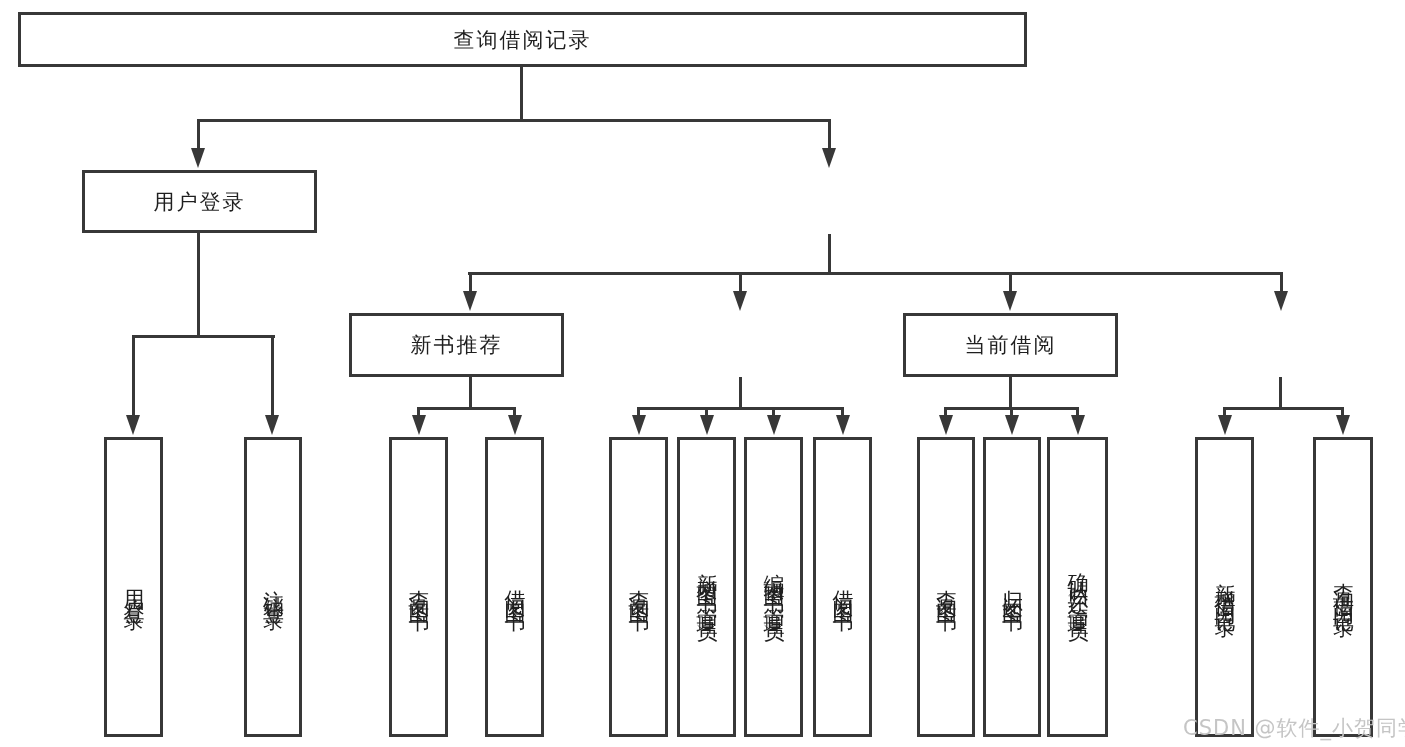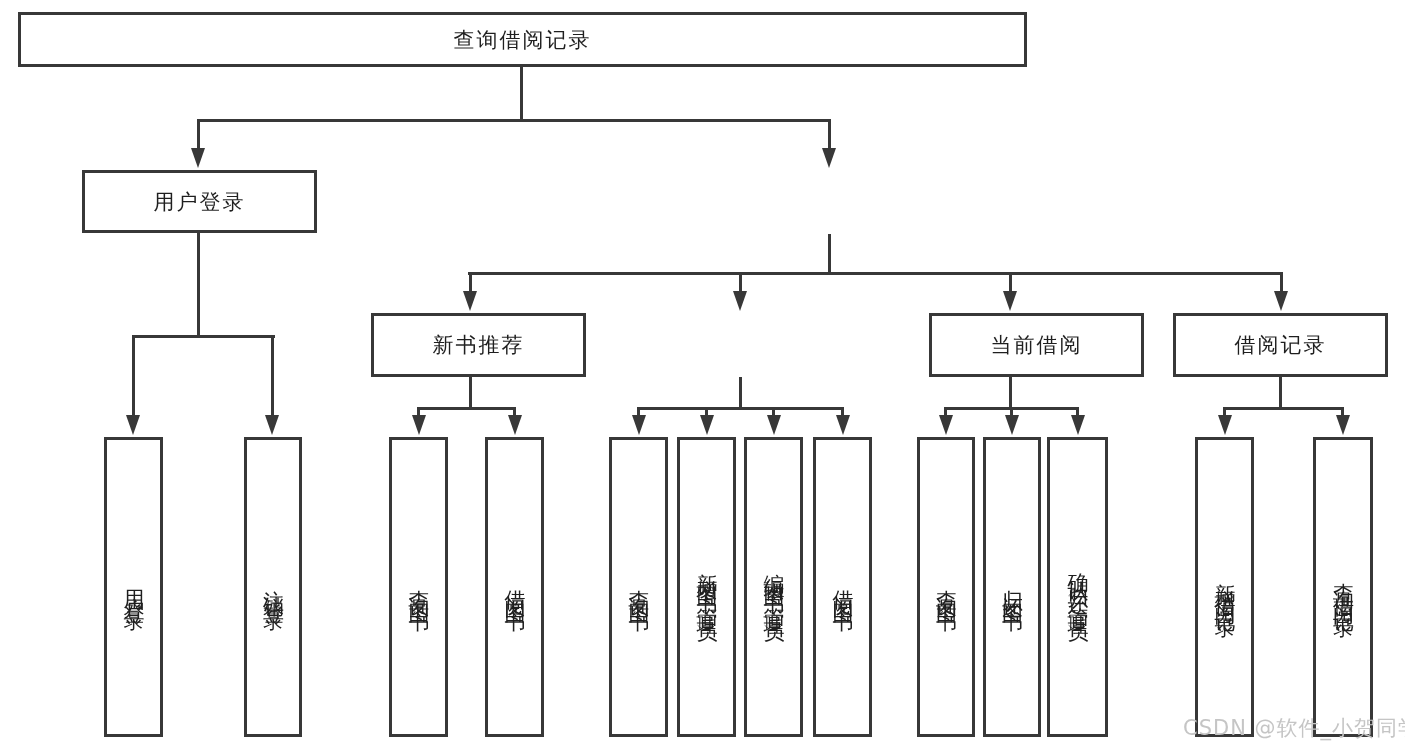--- a/index.html
+++ b/index.html
@@ -58,32 +58,29 @@
 
   <div class="box" style="left:18px;top:12px;width:1009px;height:55px;">
     <span>查询借阅记录</span>
   </div>
 
   <div class="box" style="left:82px;top:170px;width:235px;height:63px;">
     <span>用户登录</span>
   </div>
 
 
-  <div class="box" style="left:371px;top:313px;width:215px;height:64px;">
+  <div class="box" style="left:349px;top:313px;width:215px;height:64px;">
     <span>新书推荐</span>
   </div>
 
 
-  <div class="box" style="left:929px;top:313px;width:215px;height:64px;text-align:right;">
+  <div class="box" style="left:903px;top:313px;width:215px;height:64px;text-align:right;">
     <span>当前借阅</span>
   </div>
 
-  <div class="box" style="left:1173px;top:313px;width:215px;height:64px;">
-    <span>借阅记录</span>
-  </div>
 
   <div class="box vbox" style="left:104px;top:437px;width:59px;height:300px;">
     <span class="vlabel">用户登录</span>
   </div>
   <div class="box vbox" style="left:244px;top:437px;width:58px;height:300px;">
     <span class="vlabel">注销登录</span>
   </div>
 
   <div class="box vbox" style="left:389px;top:437px;width:59px;height:300px;">
     <span class="vlabel">查询图书</span>

